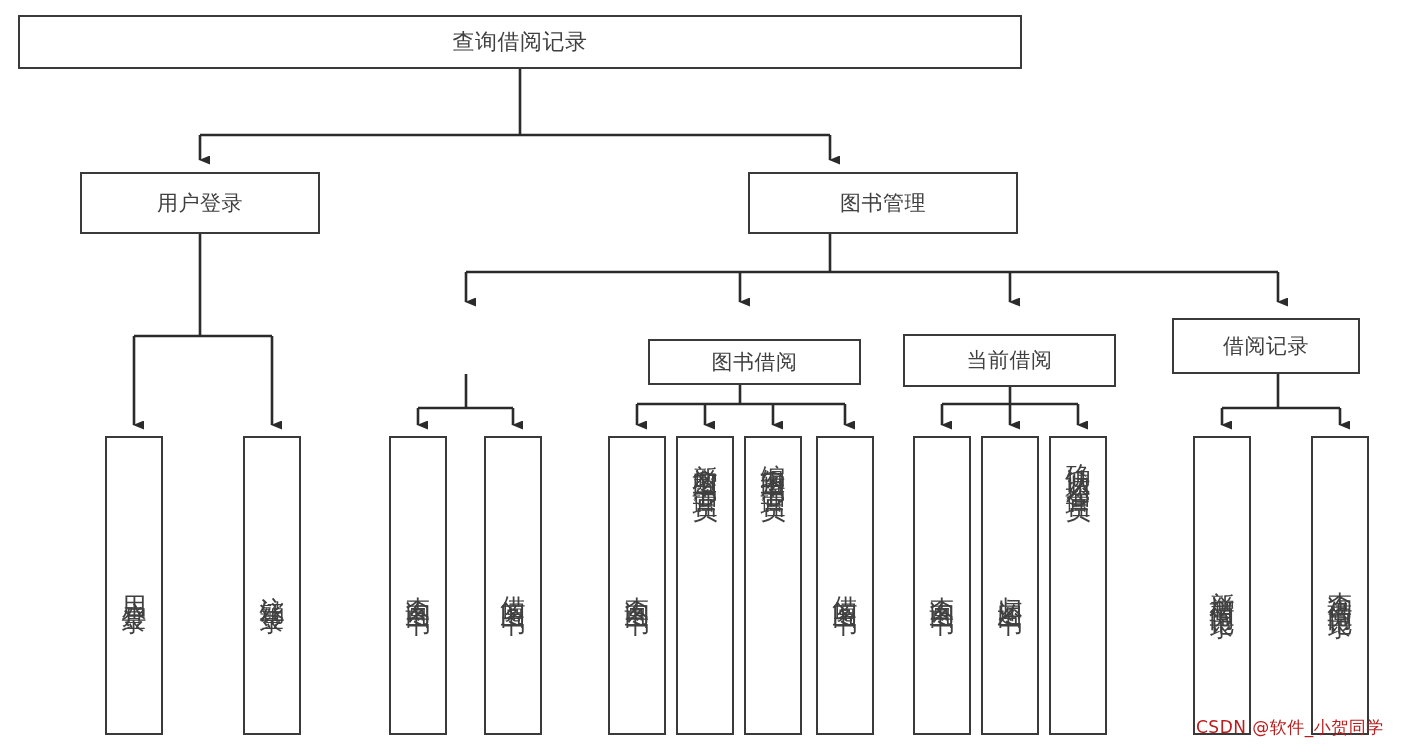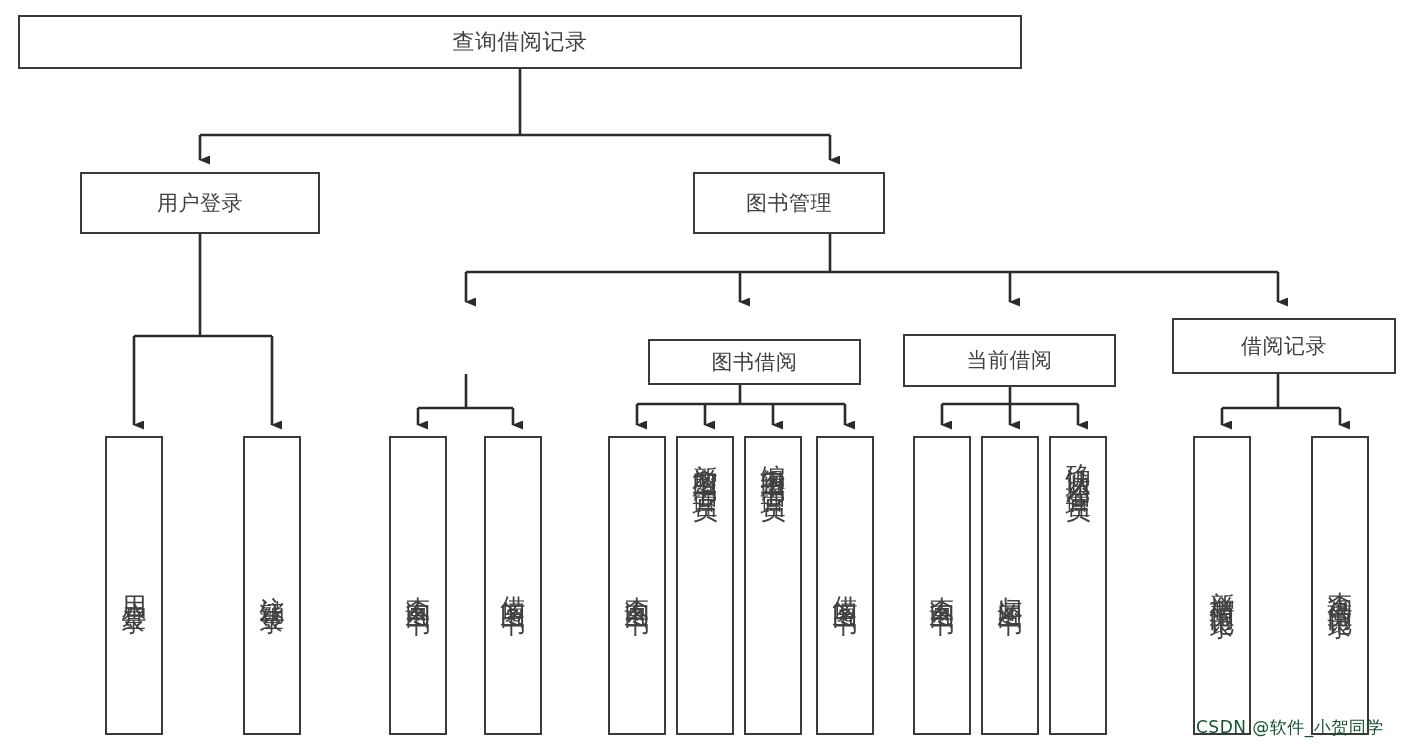--- a/index.html
+++ b/index.html
@@ -67,21 +67,21 @@
     white-space: nowrap;
     margin: 0 auto;
   }
   .node.vert.centered {
     align-items: center;
     padding-top: 0;
   }
   .watermark {
     position: absolute;
     font-size: 17px;
-    color: #14532d;
+    color: #b91c1c;
     white-space: nowrap;
     letter-spacing: 0.5px;
     font-family: "DejaVu Sans", "Liberation Sans", sans-serif;
   }
 </style>
 </head>
 <body>
 
 <div id="diagram-root">
 
@@ -149,31 +149,31 @@
     </g>
   </svg>
 
   <div class="node horiz root" style="left:18px; top:15px; width:1004px; height:54px;">
     <span class="label">查询借阅记录</span>
   </div>
 
   <div class="node horiz" style="left:80px; top:172px; width:240px; height:62px;">
     <span class="label">用户登录</span>
   </div>
-  <div class="node horiz" style="left:693px; top:172px; width:192px; height:62px;">
+  <div class="node horiz" style="left:748px; top:172px; width:270px; height:62px;">
     <span class="label">图书管理</span>
   </div>
 
   <div class="node horiz" style="left:648px; top:318px; width:213px; height:46px;margin-top:21px;">
     <span class="label">图书借阅</span>
   </div>
   <div class="node horiz" style="left:903px; top:334px; width:213px; height:53px;">
     <span class="label">当前借阅</span>
   </div>
-  <div class="node horiz" style="left:1172px; top:318px; width:224px; height:56px;">
+  <div class="node horiz" style="left:1172px; top:318px; width:188px; height:56px;">
     <span class="label">借阅记录</span>
   </div>
 
   <div class="node vert centered" style="left:105px; top:436px; width:58px; height:299px;">
     <span class="label">用户登录</span>
   </div>
   <div class="node vert centered" style="left:243px; top:436px; width:58px; height:299px;">
     <span class="label">注销登录</span>
   </div>
 

